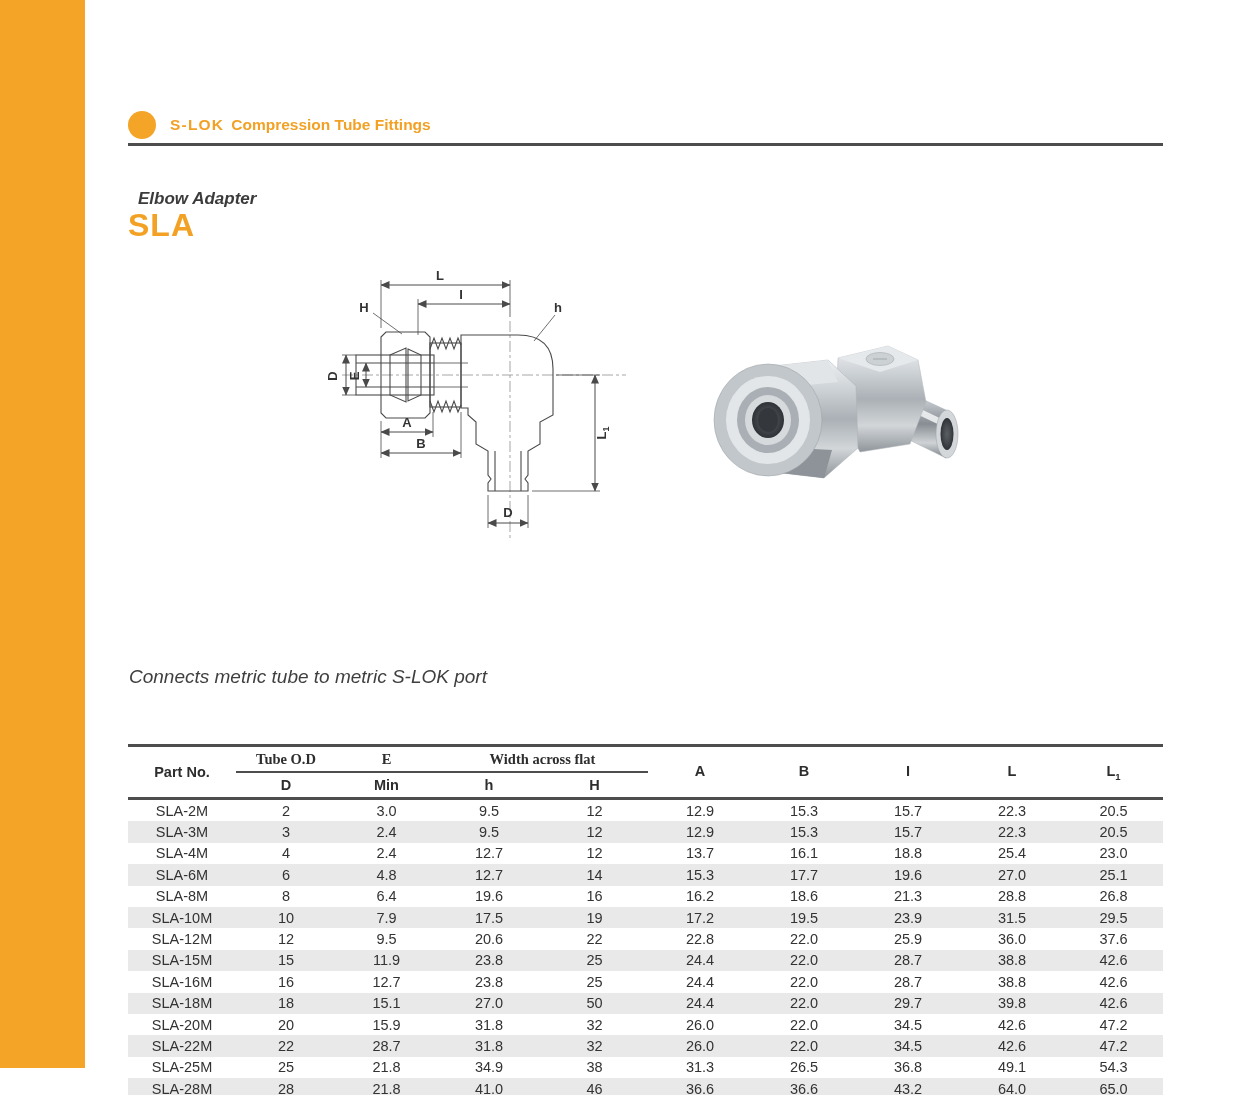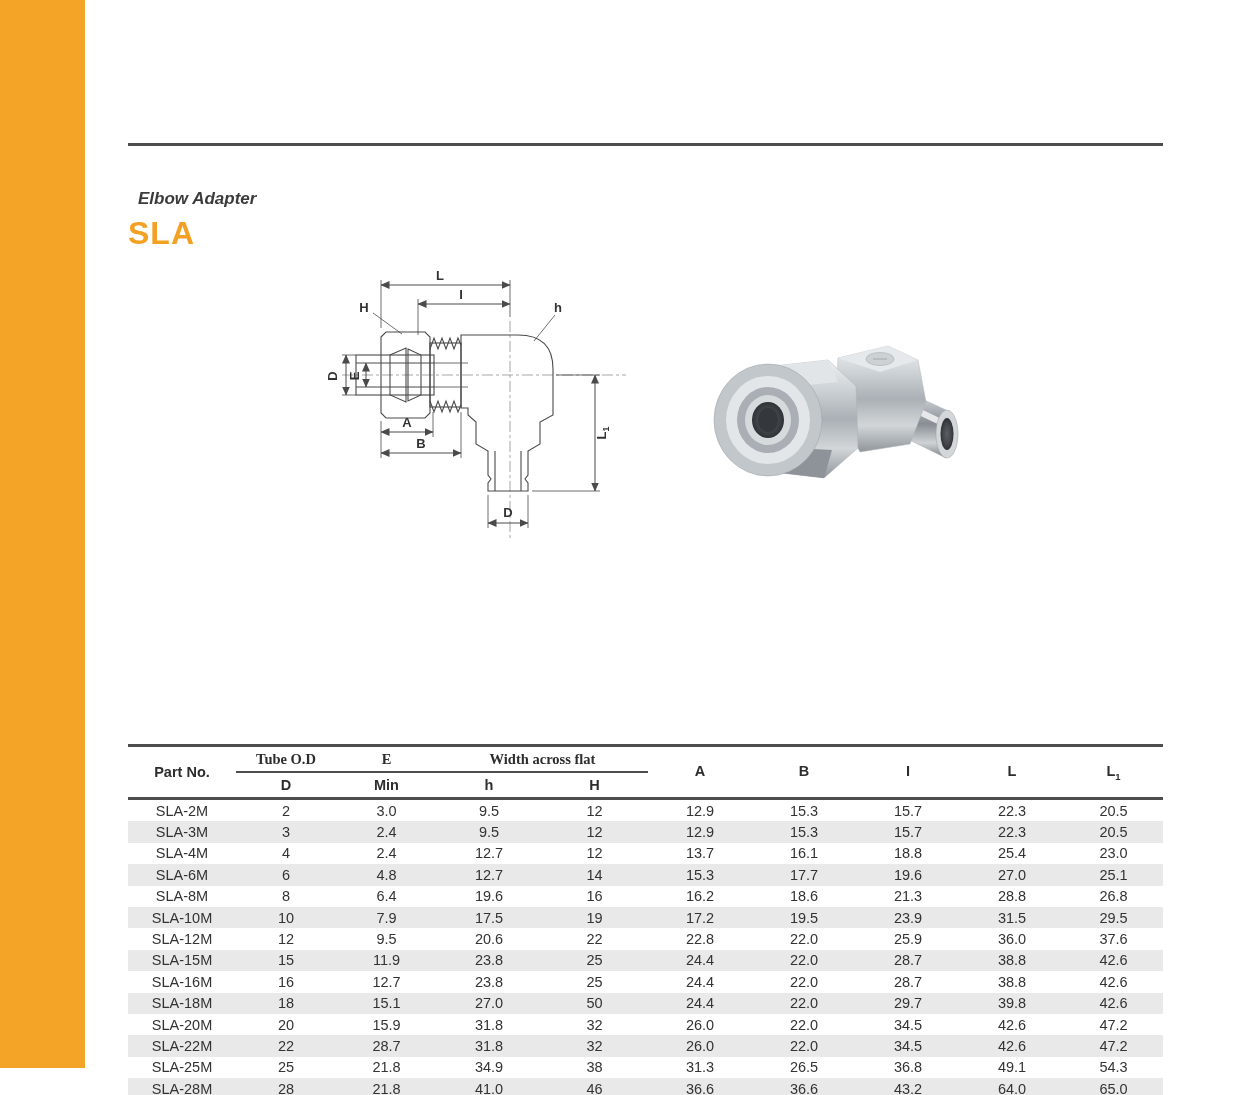--- a/index.html
+++ b/index.html
@@ -9,21 +9,21 @@
   }
   .accent-bar { position:absolute; left:0; top:0; width:85px; height:1068px; background:#F4A427; }
 
   .brand { position:absolute; left:128px; top:109px; height:32px; display:flex; align-items:center; }
   .brand-dot { width:28px; height:28px; border-radius:50%; background:#F4A427; }
   .brand-text { margin-left:14px; font-size:15.5px; font-weight:bold; color:#F2A124; white-space:nowrap; }
   .logo-mark { letter-spacing:1.2px; margin-right:7px; }
   .header-rule { position:absolute; left:128px; top:143px; width:1035px; height:3px; background:#4D4D4D; }
 
   .category { position:absolute; left:130px; top:189px; font-size:17px; font-style:italic; font-weight:bold; color:#3B3B3B;margin-left:8px; }
-  .code { position:absolute; left:128px; top:207px; font-size:32px; font-weight:bold; color:#F2A124; letter-spacing:1px;margin-top:8px; }
+  .code { position:absolute; left:128px; top:207px; font-size:32px; font-weight:bold; color:#F2A124; letter-spacing:1px; }
 
   .drawing { position:absolute; left:328px; top:265px; }
   .photo   { position:absolute; left:690px; top:300px; }
 
   .description { position:absolute; left:129px; top:666px; font-size:19px; font-style:italic; color:#3F3F3F; }
 
   .spec-table { position:absolute; left:128px; top:744px; width:1035px;
     border-collapse:collapse; table-layout:fixed; }
   .spec-table th, .spec-table td { text-align:center; padding:0; }
   .spec-table thead th { font-size:14.5px; font-weight:bold; color:#2D2D2D; height:24px; }
@@ -42,20 +42,26 @@
   .ext { stroke:#4A4A4A; stroke-width:.8; fill:none; }
   .dlabel { font-family:"Liberation Sans","DejaVu Sans",sans-serif; font-size:13px; font-weight:bold; fill:#333; }
 </style>
 </head>
 <body>
 
 <div class="page">
 
   <div class="accent-bar"></div>
 
+  <div class="brand">
+    <div class="brand-dot"></div>
+    <div class="brand-text">
+      <span class="logo-mark">S-LOK</span><span>Compression Tube Fittings</span>
+    </div>
+  </div>
   <div class="header-rule"></div>
 
   <div class="category">Elbow Adapter</div>
   <div class="code">SLA</div>
 
   <svg class="drawing" width="312" height="290" viewBox="0 0 312 290">
     <defs>
       <marker id="arr" markerWidth="9" markerHeight="8" refX="8.5" refY="4" orient="auto-start-reverse">
         <path d="M0 0 L9 4 L0 8 Z" fill="#4A4A4A"></path>
       </marker>
@@ -155,20 +161,21 @@
     <g>
       <ellipse cx="78" cy="120" rx="54" ry="56" fill="#C2C7CB" stroke="#989EA3" stroke-width=".5"></ellipse>
       <ellipse cx="78" cy="120" rx="42" ry="44" fill="#E3E6E8"></ellipse>
       <ellipse cx="78" cy="120" rx="31" ry="33" fill="#A9AFB4"></ellipse>
       <ellipse cx="78" cy="120" rx="23" ry="25" fill="#D7DADD"></ellipse>
       <ellipse cx="78" cy="120" rx="16" ry="18" fill="url(#boreR)"></ellipse>
       <ellipse cx="78" cy="120" rx="10" ry="12" fill="#34383C"></ellipse>
     </g>
   </svg>
 
+  <div class="description">Connects metric tube to metric S-LOK port</div>
 
   <table class="spec-table">
     <colgroup>
       <col style="width:108px">
         <col style="width:100px">
         <col style="width:101px">
       <col style="width:104px">
         <col style="width:107px">
         <col style="width:104px">
       <col style="width:104px">

